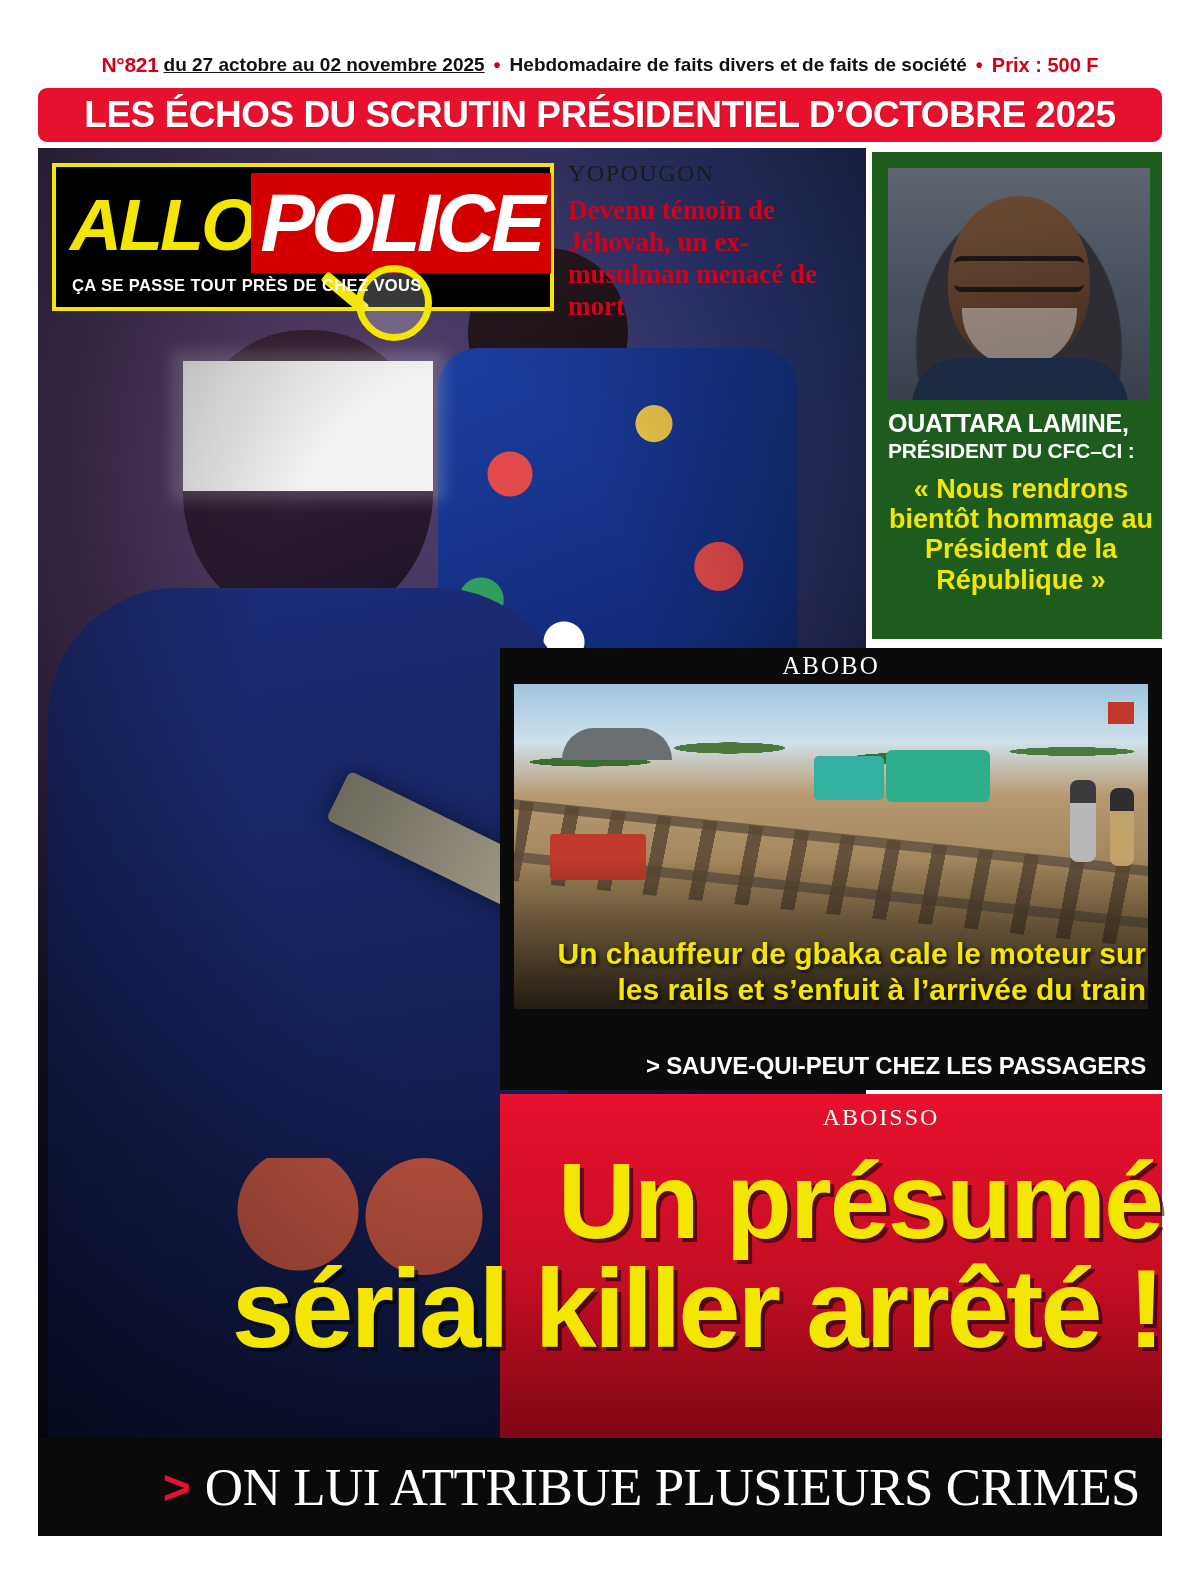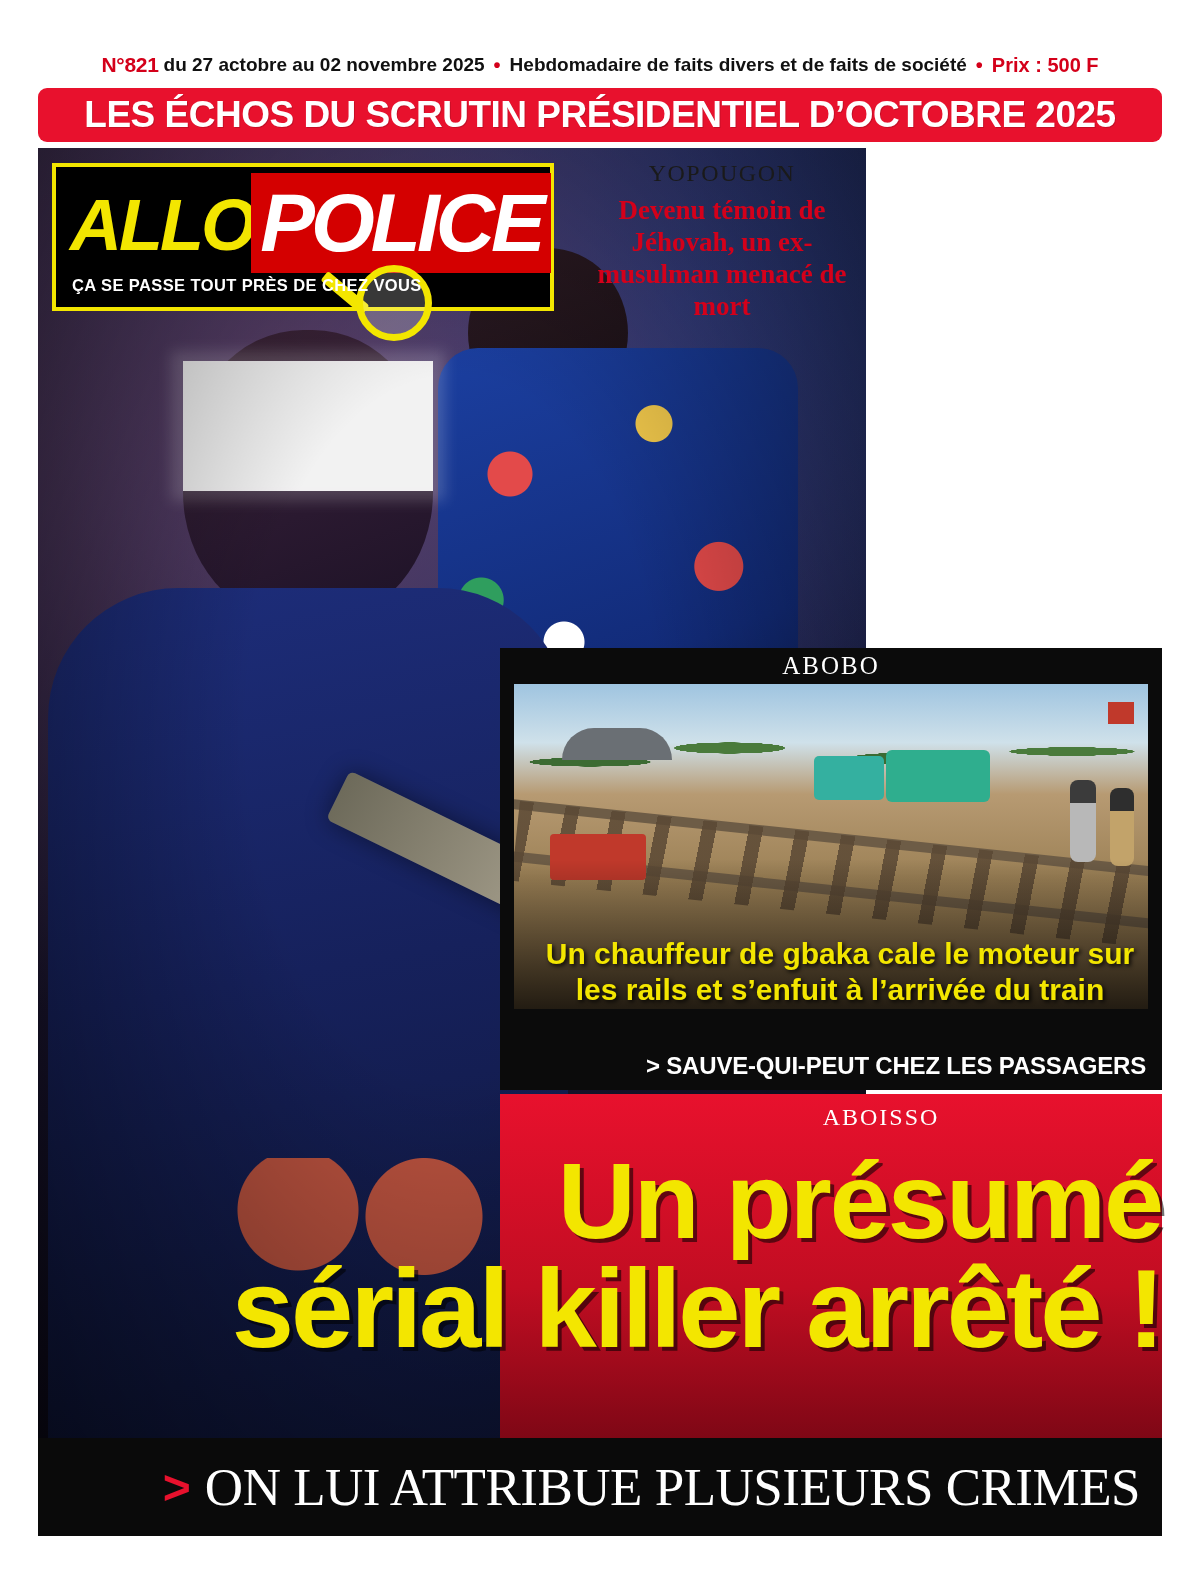--- a/index.html
+++ b/index.html
@@ -35,20 +35,21 @@
     font-weight: bold;
     font-size: 21px;
     color: #d4001a;
     letter-spacing: -0.3px;
   }
   .top-strip .dates {
     font-weight: bold;
     font-size: 19px;
     color: #111;
     margin-left: 5px;
+    text-decoration: underline;
   }
   .top-strip .bullet {
     color: #d4001a;
     font-size: 20px;
     margin: 0 9px;
     font-weight: bold;
   }
   .top-strip .tagline {
     font-weight: bold;
     font-size: 19px;
@@ -231,24 +232,23 @@
     width: 54px;
     height: 12px;
     background: #f3e600;
     transform: rotate(40deg);
     border-radius: 3px;
   }
 
   
   .yopougon {
     position: absolute;
-    left: 588px;
+    left: 568px;
     top: 160px;
     width: 268px;
-    text-align: center;
   }
   .yopougon .kicker {
     font-size: 24px;
     color: #1a1a1a;
     font-family: "Liberation Serif", serif;
     letter-spacing: 1.5px;
     margin-bottom: 8px;
   }
   .yopougon .title {
     font-size: 27px;
@@ -432,21 +432,21 @@
   }
   .abobo-photo .dark-overlay {
     position: absolute; left: 0; bottom: 0; width: 100%; height: 150px;
     background: linear-gradient(180deg, rgba(0,0,0,0) 0%, rgba(0,0,0,0.75) 100%);
   }
   .abobo-title {
     position: absolute;
     right: 16px;
     top: 288px;
     width: 612px;
-    text-align: center;
+    text-align: right;
     color: #f3e600;
     font-weight: bold;
     font-size: 30px;
     line-height: 1.2;
     text-shadow: 2px 2px 4px rgba(0,0,0,0.9);
   }
   .abobo-sub {
     position: absolute;
     right: 16px;
     top: 392px;
@@ -561,20 +561,31 @@
     <div class="logo-loupe-handle"></div>
     <div class="logo-loupe"></div>
     <div class="logo-sub">ÇA SE PASSE TOUT PRÈS DE CHEZ VOUS</div>
   </div>
 
   <div class="yopougon">
     <div class="kicker">YOPOUGON</div>
     <div class="title">Devenu témoin de Jéhovah, un ex-musulman menacé de mort</div>
   </div>
 
+  <div class="green-box">
+    <div class="portrait">
+      <div class="face"></div>
+      <div class="glasses"></div>
+      <div class="beard"></div>
+      <div class="shirt"></div>
+    </div>
+    <div class="name">OUATTARA LAMINE,</div>
+    <div class="role">PRÉSIDENT DU CFC–CI :</div>
+    <div class="quote">« Nous rendrons bientôt hommage au Président de la République »</div>
+  </div>
 
   <div class="abobo-block">
     <div class="abobo-kicker">ABOBO</div>
     <div class="abobo-photo">
       <div class="greenery"></div>
       <div class="umbrella"></div>
       <div class="vehicle2"></div>
       <div class="vehicle"></div>
       <div class="rail"></div>
       <div class="ties"></div>

